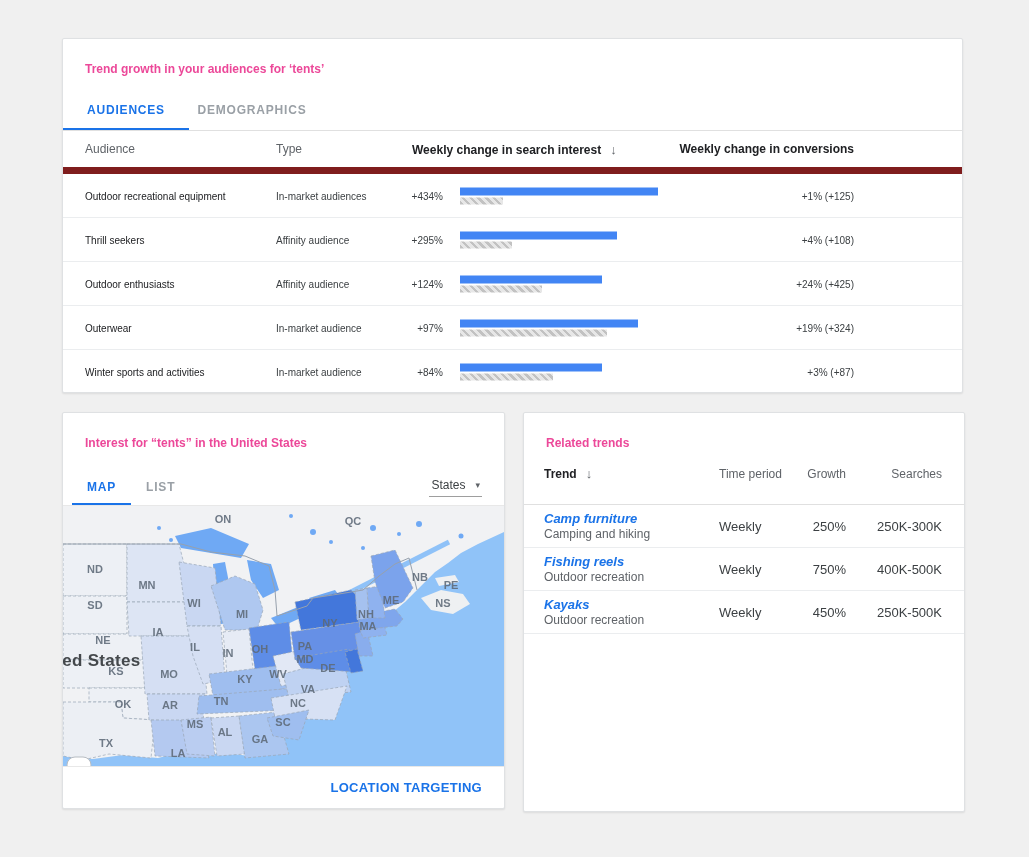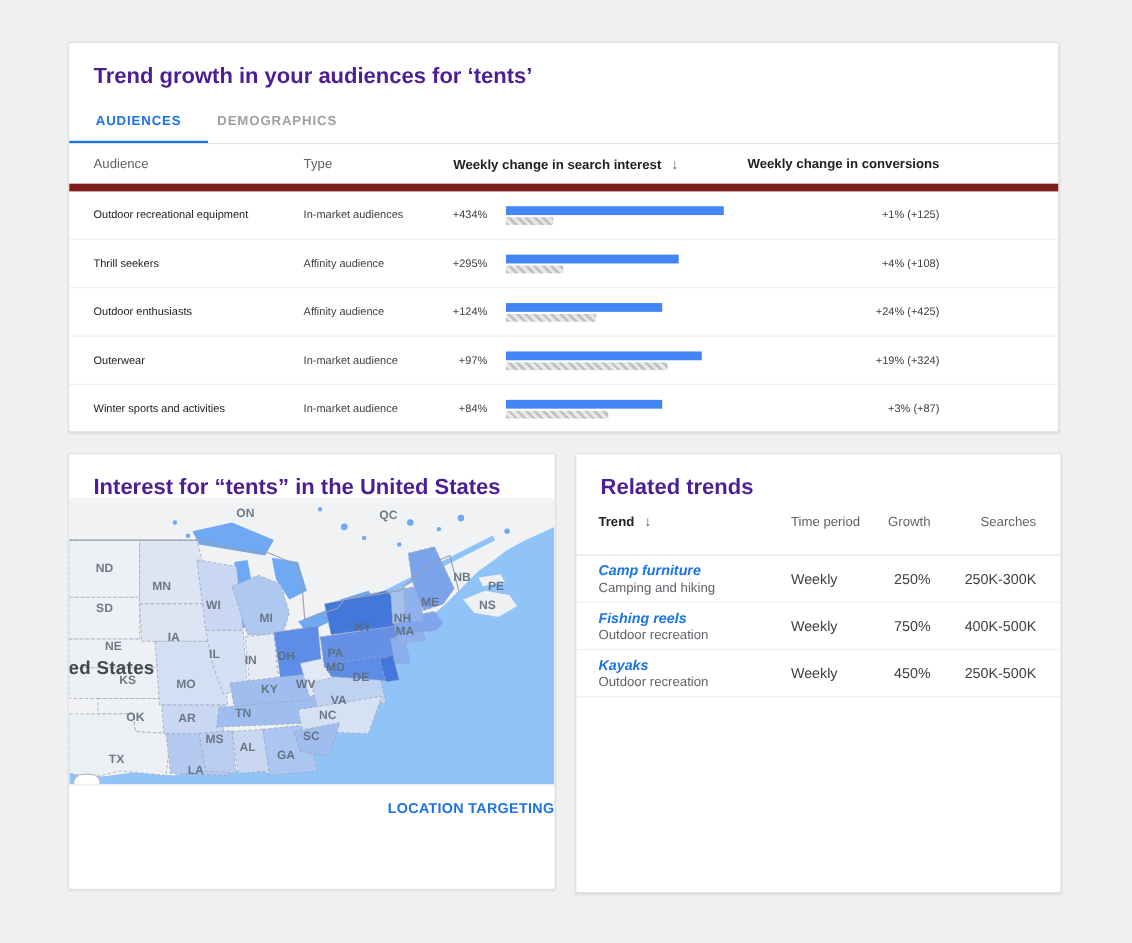--- a/index.html
+++ b/index.html
@@ -5,21 +5,21 @@
   * { box-sizing: border-box; margin: 0; padding: 0; }
   body { background:#f0f0f0; font-family:"Liberation Sans", sans-serif; -webkit-font-smoothing:antialiased; }
   .page { position:relative; width:1029px; height:857px; background:#f0f0f0; overflow:hidden; }
 
   .card { position:absolute; background:#fff; border:1px solid #dfe1e3; border-radius:2px;
           box-shadow:0 1px 2px rgba(0,0,0,.09); }
   #card-audiences { left:62px; top:38px;  width:901px; height:355px; }
   #card-map       { left:62px; top:412px; width:443px; height:397px; }
   #card-related   { left:523px; top:412px; width:442px; height:400px; }
 
-  .card-title { font-size:20px; color:#4c1d95; padding:20px 22px 0; line-height:20px; }
+  .card-title { font-size:12px; color:#ec4899; padding:20px 22px 0; line-height:20px; }
 
   
   .tabs { display:flex; margin-top:12px; height:40px; border-bottom:1px solid #e0e0e0; }
   .tab  { min-width:126px; text-align:center; font-size:12px; font-weight:bold; letter-spacing:.8px;
           color:#9aa0a6; line-height:38px; cursor:pointer; }
   .tab.active { color:#1a73e8; border-bottom:2px solid #1a73e8; }
 
   
   .thead { position:relative; height:43px; border-bottom:7px solid #7f1d1d; font-size:12px; color:#5f6368; }
   .thead .h { position:absolute; top:50%; transform:translateY(-50%); white-space:nowrap; }
@@ -48,21 +48,21 @@
           padding:0 15px; line-height:35px; cursor:pointer; }
   .mtab.active { color:#1a73e8; box-shadow:inset 0 -2px 0 #1a73e8; }
   .flex-spacer { flex:1; }
   .states-select { display:flex; align-items:center; gap:10px; font-size:12px; color:#3c4043;
                    border-bottom:1px solid #9e9e9e; padding:0 2px 4px; cursor:pointer; }
   .caret { font-size:9px; color:#5f6368; }
   .map-wrap { height:260px; overflow:hidden; position:relative; background:#f1f2f4; }
   .map-label { font-size:11px; font-weight:bold; fill:#5e6a78; opacity:.88; }
   .country-label { font-size:17px; font-weight:bold; fill:#3c4043; letter-spacing:.3px; opacity:.95; }
   .map-footer { height:42px; border-top:1px solid #e8e8e8; display:flex; align-items:center;
-                justify-content:flex-end; }
+                justify-content:flex-end; padding-right:22px; }
   .loc-link { font-size:13px; font-weight:bold; color:#1a73e8; letter-spacing:.3px;
               text-decoration:none; cursor:pointer; }
 
   
   .r-head { position:relative; height:52px; border-bottom:1px solid #e0e0e0; font-size:12px; color:#5f6368; }
   .r-head .h { position:absolute; bottom:23px; white-space:nowrap; }
   .h-trend  { left:20px; color:#202124; font-weight:bold; }
   .h-time   { left:195px; }
   .h-growth { left:250px; width:72px; text-align:right; }
   .h-search2{ left:328px; width:90px; text-align:right; }
@@ -149,20 +149,29 @@
       <span class="bar-gray" style="width: 93px;"></span>
     </span>
     <span class="cell c-conv">+3% (+87)</span>
   </div>
 </div>
   </section>
 
   <section class="card" id="card-map">
     <h2 class="card-title">Interest for “tents” in the United States</h2>
 
+    <div class="map-tabs">
+      <div class="mtab active">MAP</div>
+      <div class="mtab">LIST</div>
+      <div class="flex-spacer"></div>
+      <div class="states-select">
+        <span>States</span>
+        <span class="caret">▾</span>
+      </div>
+    </div>
 
     <div class="map-wrap">
       <svg id="us-map" width="441" height="260" viewBox="0 0 441 260">
 
         <rect width="441" height="260" fill="#f1f2f4"></rect>
 
         <path d="M441,26 L415,38 L398,47 L385,57 L372,66 L362,76 L352,86 L342,96 L330,106 L316,118 L303,128 L292,140
                  L278,152 L268,162 L258,176 L252,190 L244,205 L232,220 L222,232 L205,246 L185,250 L160,246 L140,251
                  L115,247 L95,252 L60,249 L30,253 L0,250 L0,260 L441,260 Z" fill="#90c3f8"></path>
 

